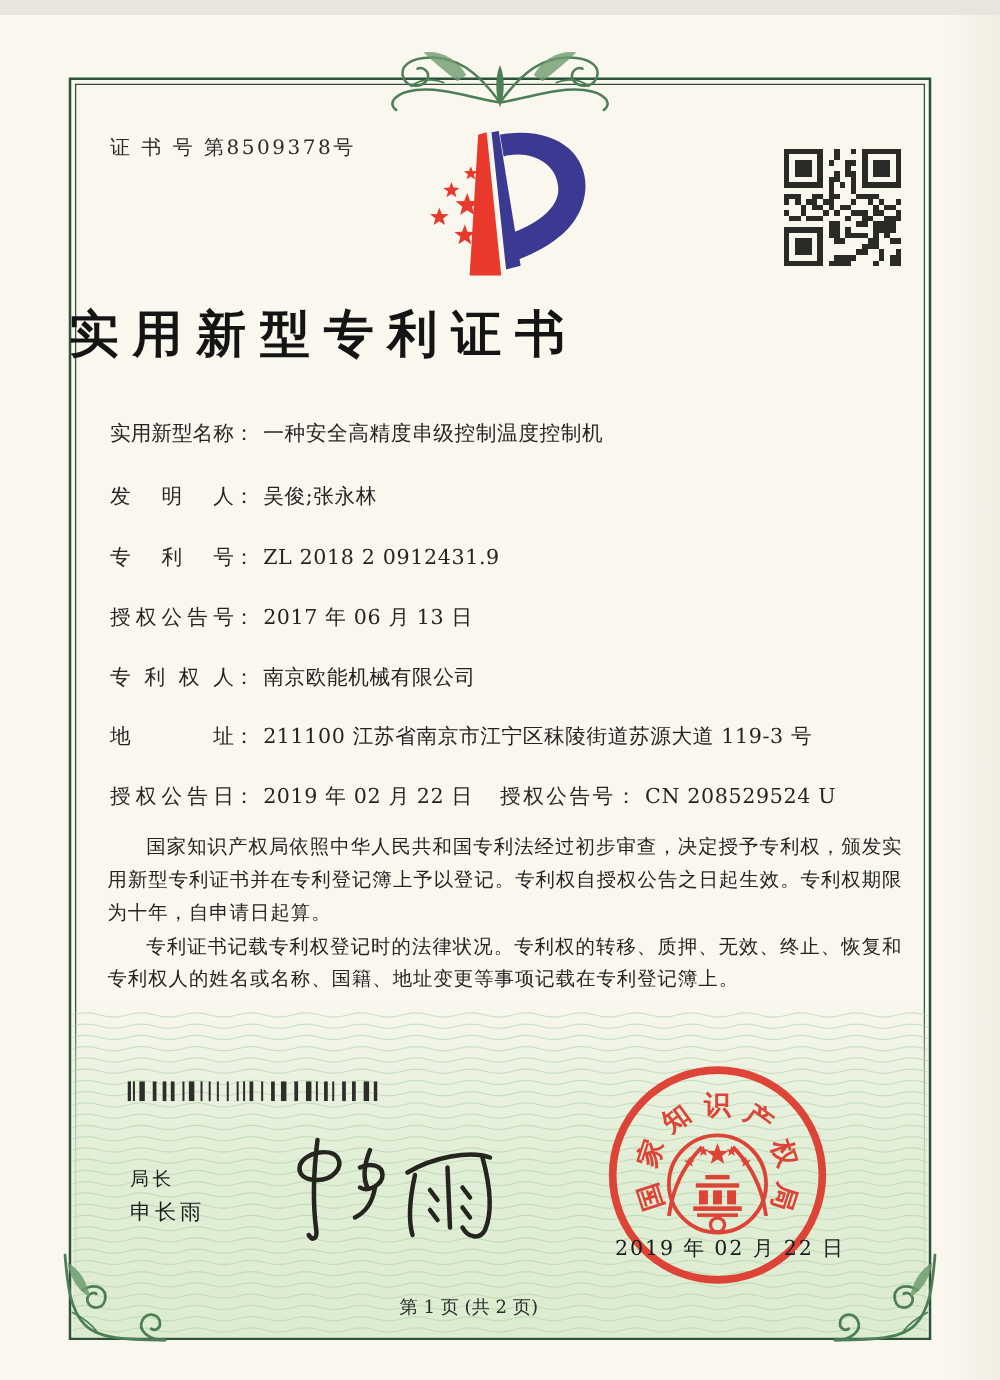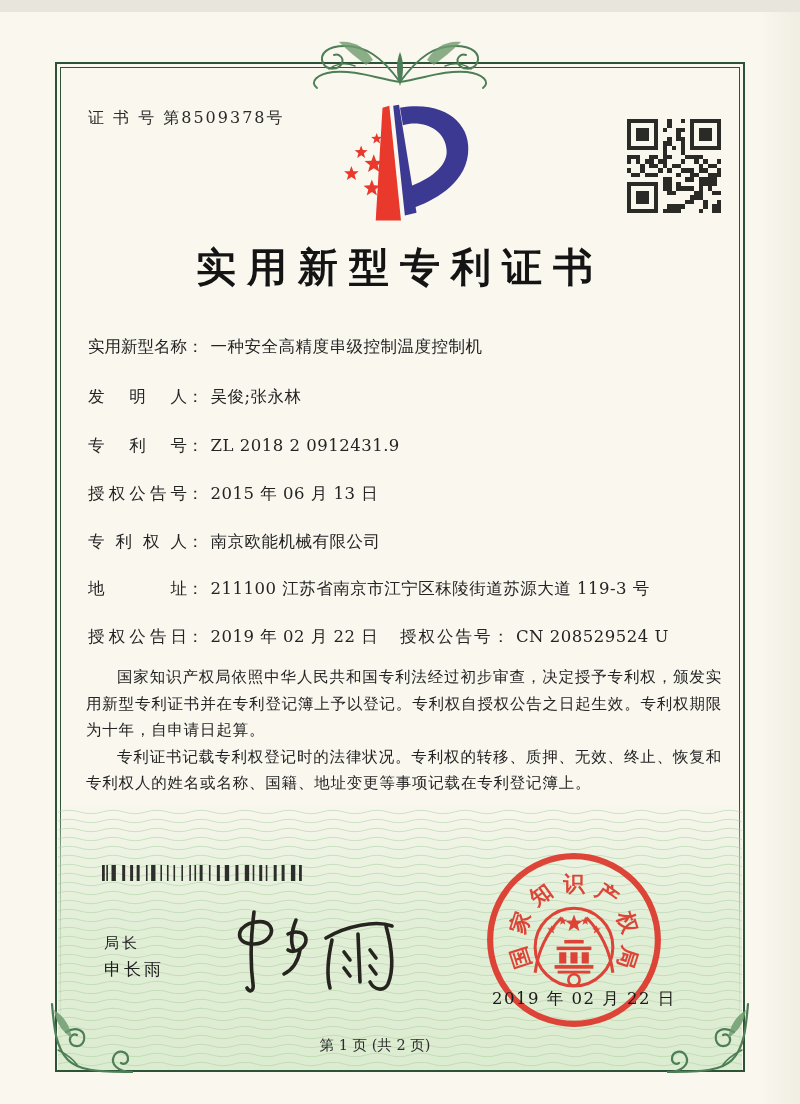--- a/index.html
+++ b/index.html
@@ -23,21 +23,21 @@
     z-index:1;
   }
   .band svg { position:absolute; inset:0; }
   .cert-no {
     position:absolute; left:88px; top:96px; font-size:16px; letter-spacing:2px;
     color:#2b2b2b; z-index:2;
   }
   .logo { position:absolute; left:318px; top:86px; z-index:2; }
   .qr { position:absolute; left:627px; top:107px; width:94px; height:94px; z-index:2; }
   .title {
-    position:absolute; left:55px; top:228px; width:690px; text-align:center;
+    position:absolute; left:55px; top:228px; width:690px; text-align:left;
     font-size:40px; font-weight:bold; letter-spacing:11px; color:#141414; z-index:2;
   }
   .fields { position:absolute; left:88px; top:0; width:640px; z-index:2; }
   .row { position:absolute; left:0; width:640px; font-size:16.5px; color:#242424; white-space:nowrap; }
   .f-label { display:inline-block; width:99px; text-align:justify; text-align-last:justify; vertical-align:bottom; }
   .f-colon { display:inline-block; margin-right:7px; }
   .f-value { letter-spacing:.5px; }
   .pair2 { position:absolute; left:312px; top:0; }
   .pair2 .f-label2 { letter-spacing:2px; }
   .paras {
@@ -374,21 +374,21 @@
     <div class="row" style="top:324px">
       <span class="f-label">实用新型名称</span><span class="f-colon">：</span><span class="f-value">一种安全高精度串级控制温度控制机</span>
     </div>
     <div class="row" style="top:374px">
       <span class="f-label">发明人</span><span class="f-colon">：</span><span class="f-value">吴俊;张永林</span>
     </div>
     <div class="row" style="top:423px">
       <span class="f-label">专利号</span><span class="f-colon">：</span><span class="f-value">ZL 2018 2 0912431.9</span>
     </div>
     <div class="row" style="top:471px">
-      <span class="f-label">授权公告号</span><span class="f-colon">：</span><span class="f-value">2015 年 06 月 13 日</span>
+      <span class="f-label">授权公告号</span><span class="f-colon">：</span><span class="f-value">2017 年 06 月 13 日</span>
     </div>
     <div class="row" style="top:519px">
       <span class="f-label">专利权人</span><span class="f-colon">：</span><span class="f-value">南京欧能机械有限公司</span>
     </div>
     <div class="row" style="top:566px">
       <span class="f-label">地址</span><span class="f-colon">：</span><span class="f-value">211100 江苏省南京市江宁区秣陵街道苏源大道 119-3 号</span>
     </div>
     <div class="row" style="top:614px">
       <span class="f-label">授权公告日</span><span class="f-colon">：</span><span class="f-value">2019 年 02 月 22 日</span>
       <span class="pair2">

